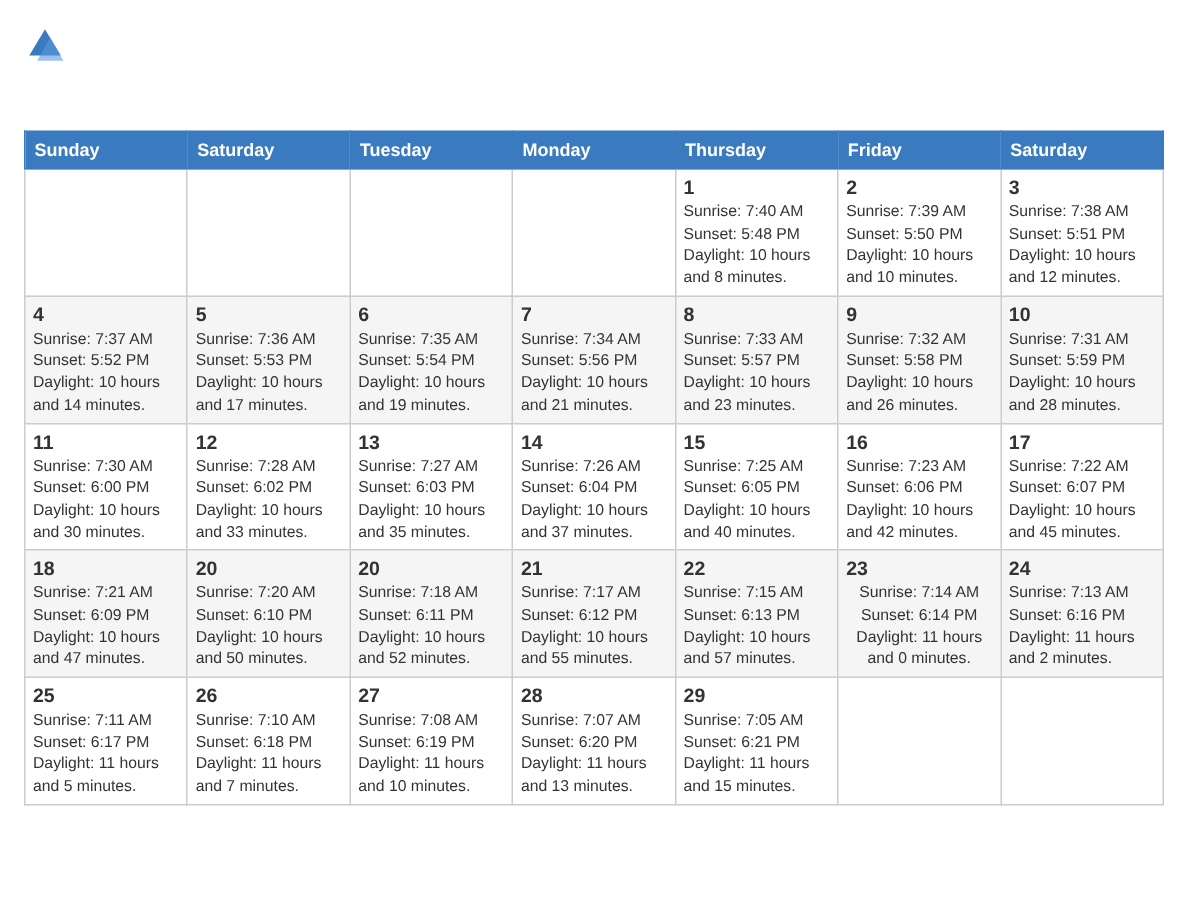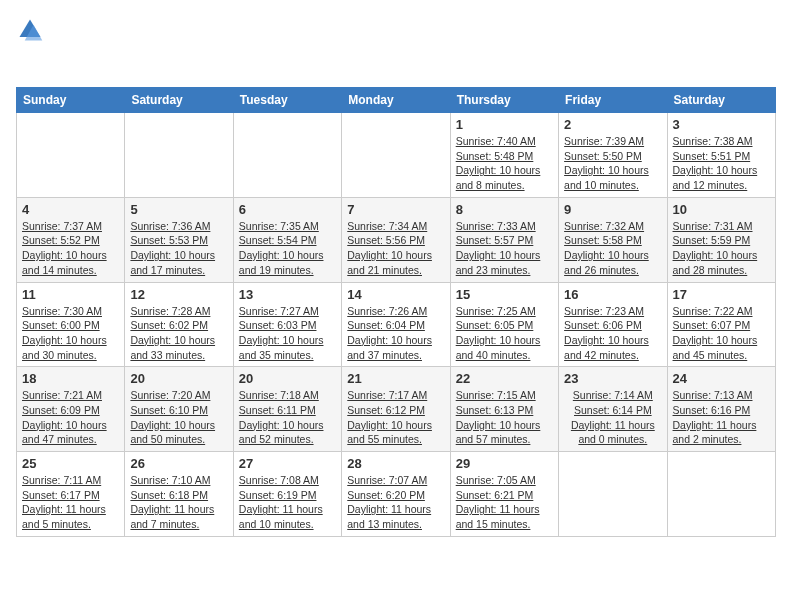--- a/index.html
+++ b/index.html
@@ -70,21 +70,20 @@
     .day-num {
       font-size: 13px;
       font-weight: bold;
       display: block;
       margin-bottom: 2px;
     }
     .day-detail {
       font-size: 10.5px;
       color: #333;
       line-height: 1.4;
-      text-decoration: underline;
     }
     .empty { background: #fff !important; }
   </style>
 </head>
 <body>
 
 <div class="header-area">
   <div class="logo">
     <svg class="logo-icon" viewBox="0 0 32 32" xmlns="http://www.w3.org/2000/svg">
       <polygon points="16,4 28,24 4,24" fill="#3a7abf"></polygon>

